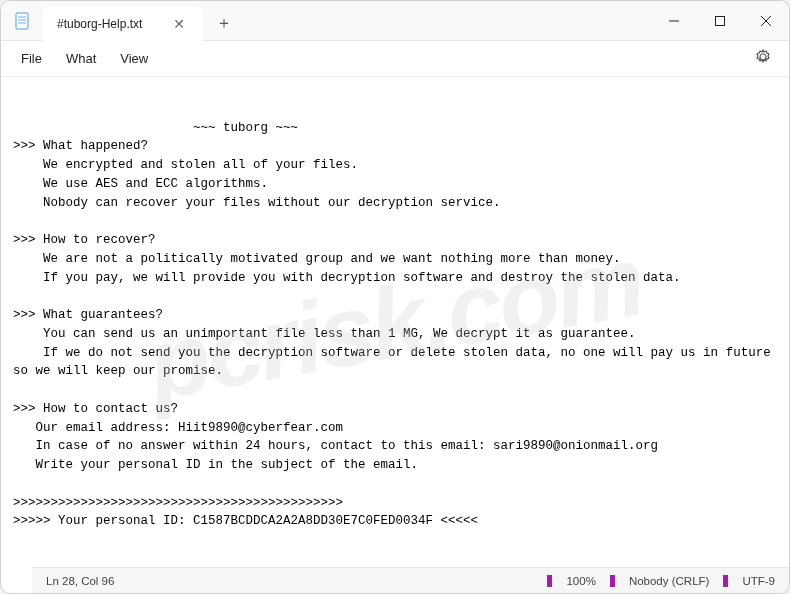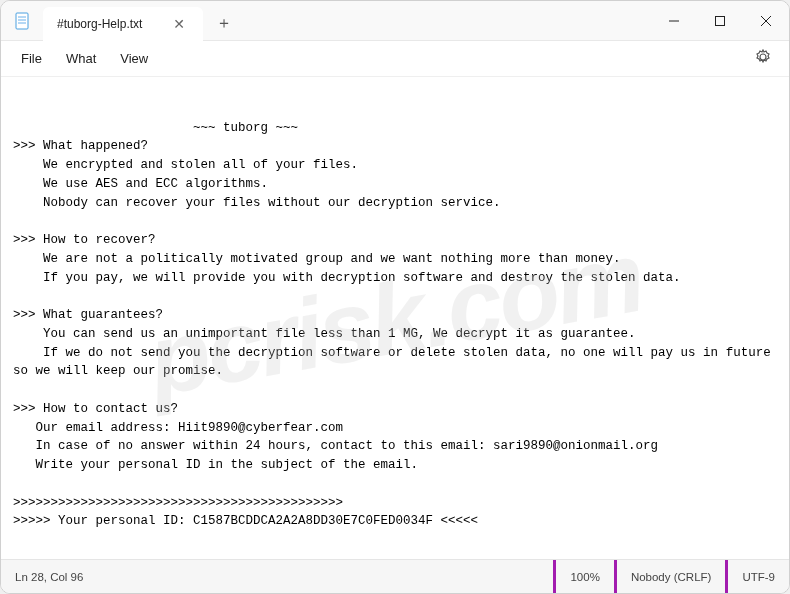--- a/index.html
+++ b/index.html
@@ -108,35 +108,37 @@
       padding: 4px 12px;
       font-family: Consolas, 'Courier New', monospace;
       font-size: 12.5px;
       line-height: 1.5;
       color: #000;
       white-space: pre-wrap;
       overflow: hidden;
       position: relative;
     }
     .statusbar {
-      height: 34px;
-      display: flex;
+      height: 26px;
+      display: flex;
+      align-items: center;
       font-size: 11.5px;
       color: #444;
       background: #f6f6f6;
       border-top: 1px solid #e5e5e5;
+      margin-left: 31px;
     }
     .status-seg {
       padding: 0 14px;
       height: 100%;
       display: flex;
       align-items: center;
     }
     .status-right { margin-left: auto; display: flex; }
-    .status-right .status-seg { border-left: 3px solid #a21caf; }
+    .status-right .status-seg { border-left: 5px solid #a21caf; }
     .watermark {
       position: absolute;
       top: 50%;
       left: 50%;
       transform: translate(-50%, -50%) rotate(-10deg);
       font-size: 100px;
       font-weight: bold;
       font-style: italic;
       color: rgba(200,200,200,0.25);
       pointer-events: none;

